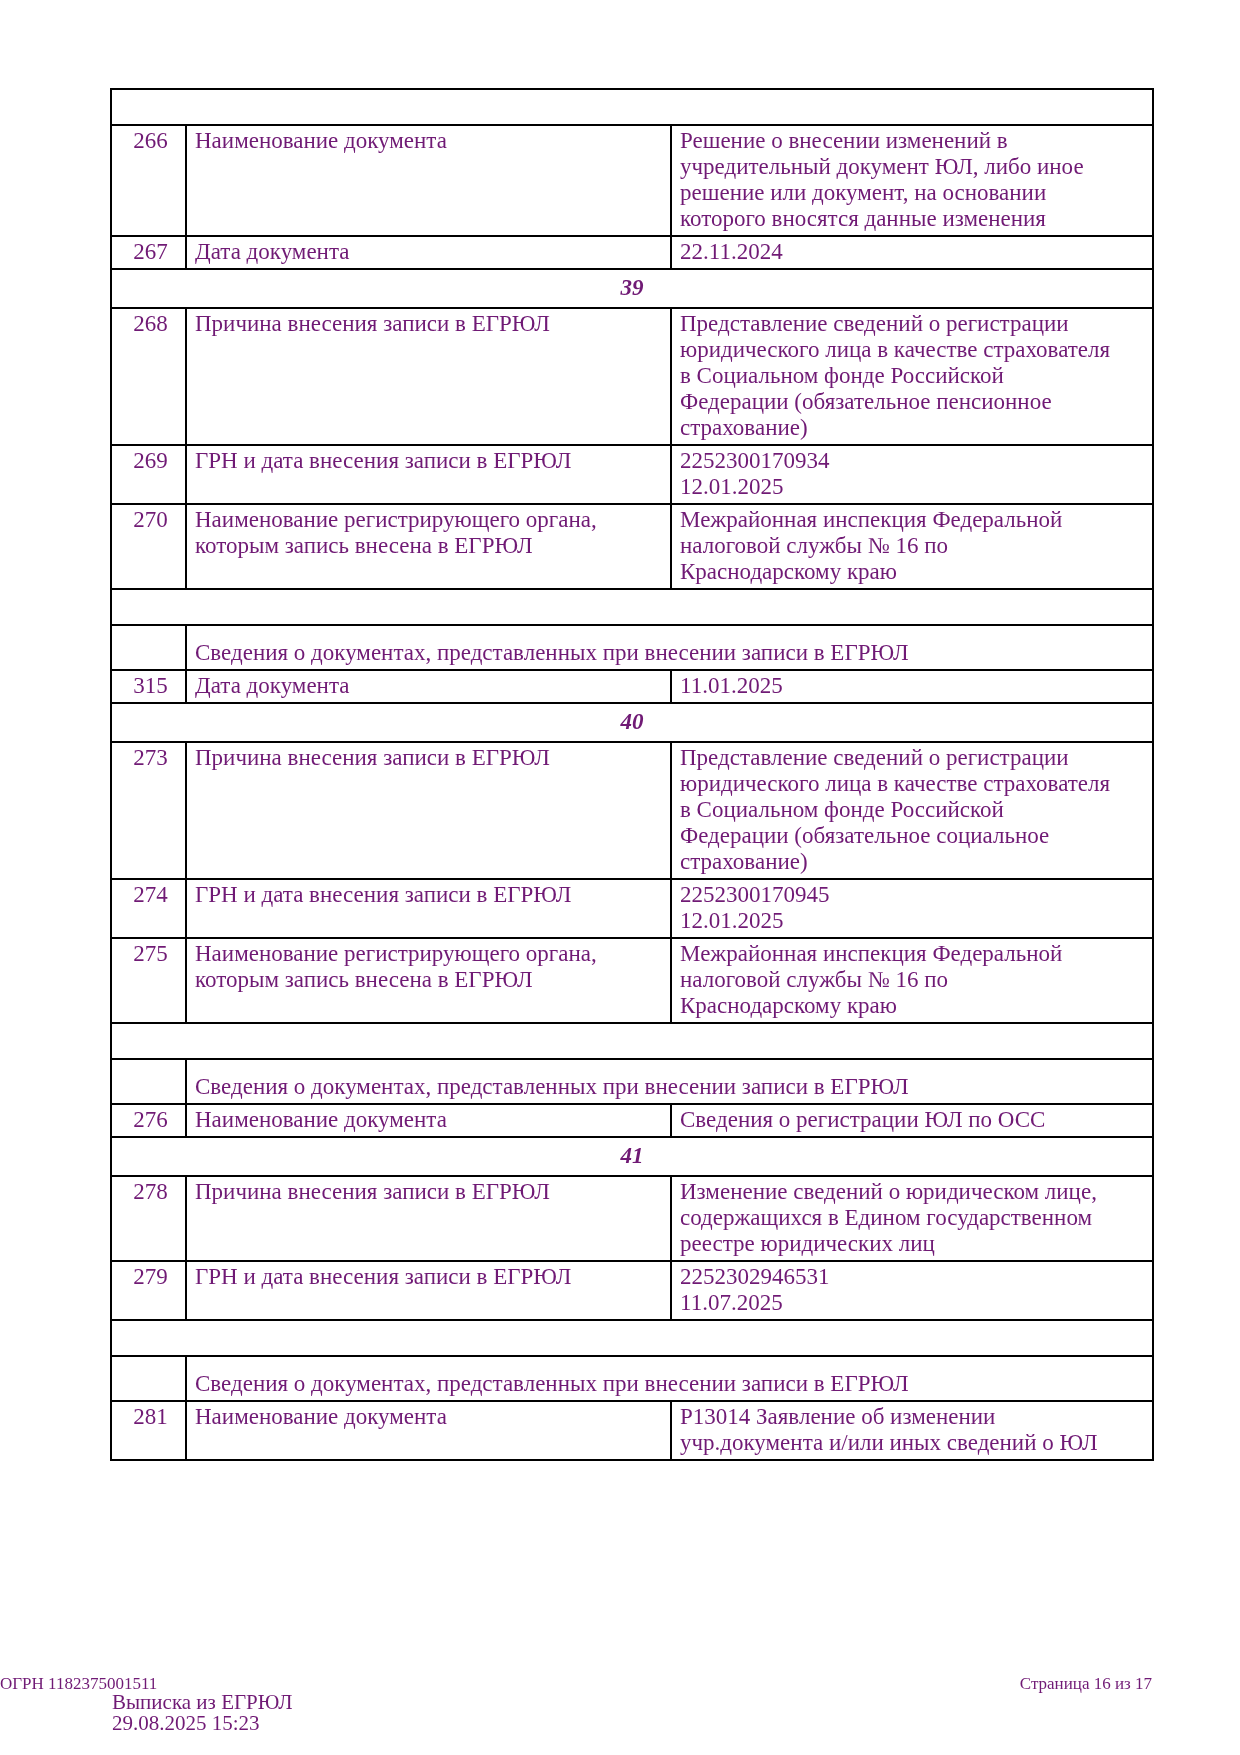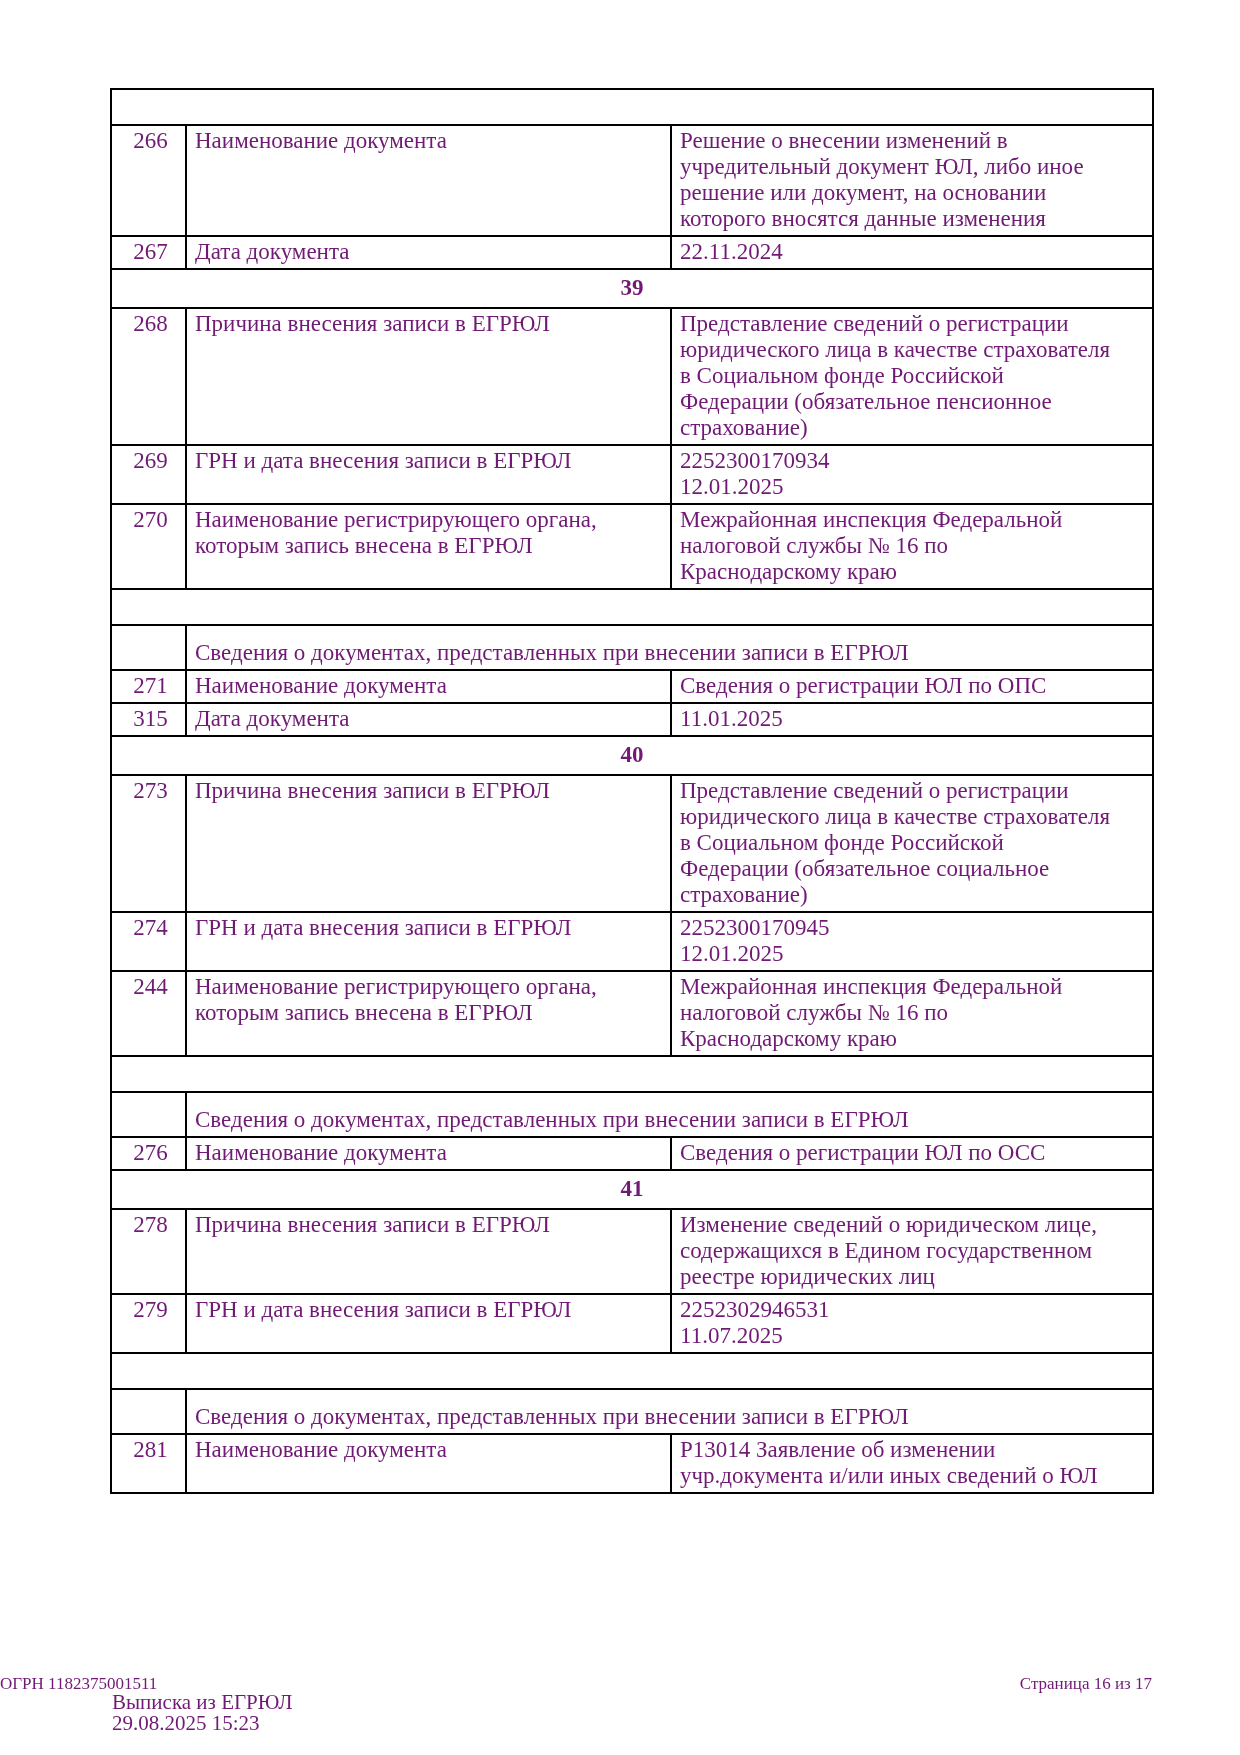--- a/index.html
+++ b/index.html
@@ -34,20 +34,21 @@
     padding-left: 0;
     padding-right: 0;
     white-space: normal;
   }
   tr.row-spacer td { height: 34px; padding: 0; }
   tr.row-section td {
     text-align: center;
     font-weight: bold;
     padding: 5px 0 6px 0;
     white-space: normal;
+    font-style: italic;
   }
   tr.row-subheader td.cell-wide { padding-top: 14px; padding-bottom: 3px; }
   .footer-left {
     position: absolute;
     left: 112px;
     top: 1692px;
     font-size: 21px;
     line-height: 21px;
   }
   .footer-center {
@@ -131,25 +132,20 @@
 
       <tr class="row-spacer">
           <td colspan="3"></td>
         </tr>
 
       <tr class="row-subheader">
         <td class="cell-num"></td>
         <td class="cell-wide" colspan="2">Сведения о документах, представленных при внесении записи в ЕГРЮЛ</td>
       </tr>
 
-      <tr>
-        <td class="cell-num">271</td>
-        <td class="cell-label">Наименование документа</td>
-        <td class="cell-value">Сведения о регистрации ЮЛ по ОПС</td>
-      </tr>
 
       <tr>
         <td class="cell-num">315</td>
         <td class="cell-label">Дата документа</td>
         <td class="cell-value">11.01.2025</td>
       </tr>
 
       <tr class="row-section">
         <td colspan="3">40</td>
       </tr>
@@ -165,21 +161,21 @@
       </tr>
 
       <tr>
         <td class="cell-num">274</td>
         <td class="cell-label">ГРН и дата внесения записи в ЕГРЮЛ</td>
         <td class="cell-value">2252300170945
 12.01.2025</td>
       </tr>
 
       <tr>
-        <td class="cell-num">244</td>
+        <td class="cell-num">275</td>
         <td class="cell-label">Наименование регистрирующего органа,
 которым запись внесена в ЕГРЮЛ</td>
         <td class="cell-value">Межрайонная инспекция Федеральной
 налоговой службы № 16 по
 Краснодарскому краю</td>
       </tr>
 
       <tr class="row-spacer">
           <td colspan="3"></td>
         </tr>

